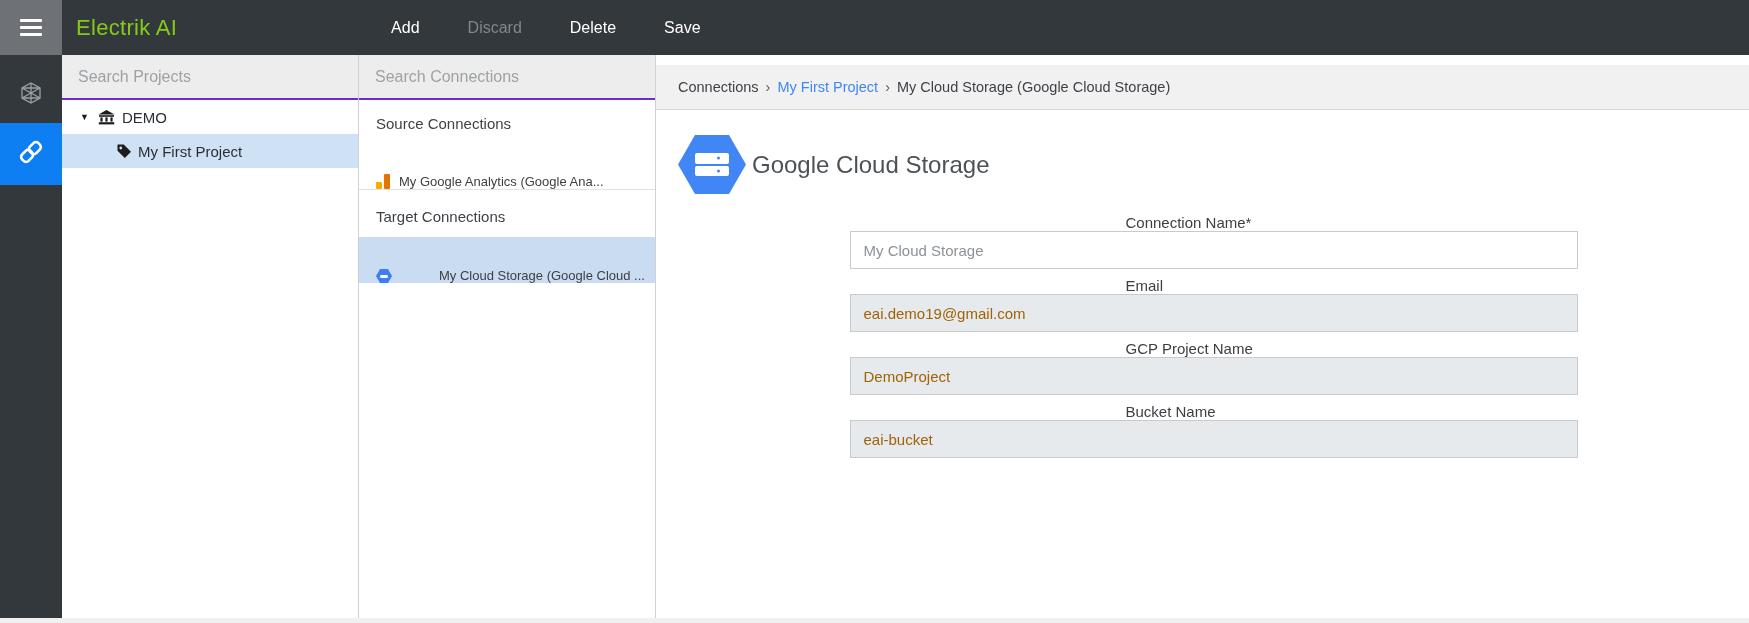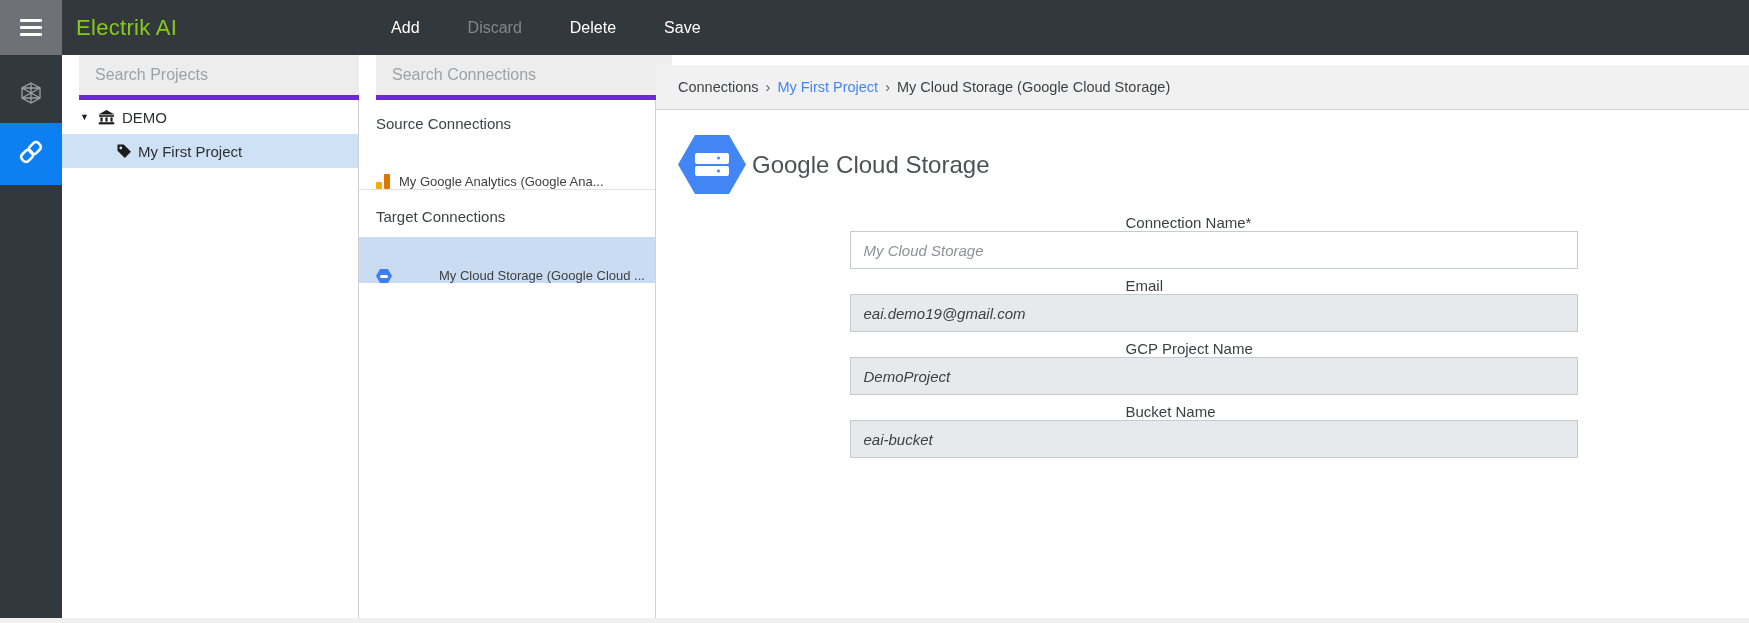--- a/index.html
+++ b/index.html
@@ -17,21 +17,21 @@
 
   
   .rail { position:absolute; left:0; top:55px; width:62px; height:563px; background:#33383d; padding-top:12px; }
   .rail-item { width:62px; height:56px; display:flex; align-items:center; justify-content:center; cursor:pointer; }
   .rail-item.active { background:#0d7ff2; height:62px; }
 
   
   .panel { position:absolute; top:55px; height:563px; background:#ffffff; border-right:1px solid #cfd2d4; }
   .panel-projects { left:62px; width:297px; }
   .panel-connections { left:359px; width:297px; }
-  .search-box { width:100%; height:45px; background:#ededed; border:none; border-bottom:5px solid #6d28d9; padding:0 16px; font-size:16px; font-family:inherit; color:#3e4247; outline:none;margin-left:17px; }
+  .search-box { width:100%; height:45px; background:#ededed; border:none; border-bottom:2px solid #6d28d9; padding:0 16px; font-size:16px; font-family:inherit; color:#3e4247; outline:none; }
   .search-box::placeholder { color:#9da2a6; }
 
   
   .tree-row { height:34px; display:flex; align-items:center; font-size:15px; color:#2b2f33; cursor:pointer; white-space:nowrap; }
   .tree-row .caret { width:12px; margin-left:18px; font-size:9px; color:#1c1c1c; }
   .tree-row .t-icon { margin-left:6px; display:flex; align-items:center; }
   .tree-row .t-label { margin-left:7px; }
   .tree-row.child { padding-left:48px; }
   .tree-row.selected { background:#cfe2f5; }
   .tree-row.child .t-label { margin-left:6px; }
@@ -53,22 +53,22 @@
   .detail-head { display:flex; align-items:center; margin:25px 0 0 22px; }
   .gcs-hex { width:68px; height:59px; background:#4285f4; clip-path:polygon(25% 0%, 75% 0%, 100% 50%, 75% 100%, 25% 100%, 0% 50%); position:relative; flex:0 0 auto; }
   .gcs-bars { position:absolute; left:17px; top:18px; width:34px; height:23px; display:flex; flex-direction:column; gap:2px; }
   .gcs-bars .bar { position:relative; flex:1; background:#ffffff; border-radius:2px; }
   .gcs-bars .bar i { position:absolute; right:9px; top:50%; transform:translateY(-50%); width:3px; height:3px; background:#4285f4; border-radius:50%; }
   .detail-title { margin-left:6px; font-size:24px; color:#4e5256; }
 
   .form { margin:20px 0 0 22px; }
   .form-row { display:flex; align-items:center; margin-bottom:8px;flex-direction:column; }
   .form-row label { width:176px; font-size:15px; color:#3b3f44; flex:0 0 auto; }
-  .form-row input { width:728px; height:38px; border:1px solid #c6cbce; background:#ffffff; padding:8px 13px; font-size:15px; font-family:inherit; color:#8d9297; outline:none;font-style:italic; }
-  .form-row input.disabled { background:#e7eaec; color:#404040; }
+  .form-row input { width:728px; height:38px; border:1px solid #c6cbce; background:#ffffff; padding:8px 13px; font-size:15px; font-family:inherit; color:#8d9297; outline:none; }
+  .form-row input.disabled { background:#e7eaec; color:#a16207; }
 
   .bottom-strip { position:absolute; left:0; top:618px; width:1749px; height:5px; background:#f0f0f0; }
 
   
   .ga-icon { width:15px; height:15px; position:relative; }
   .ga-icon .b1 { position:absolute; left:0; bottom:0; width:6px; height:7px; background:#f9ab00; border-radius:1px; }
   .ga-icon .b2 { position:absolute; right:1px; bottom:0; width:6px; height:15px; background:#e37400; border-radius:1px; }
   .gcs-mini { width:16px; height:14px; background:#3d7ef0; clip-path:polygon(25% 0%, 75% 0%, 100% 50%, 75% 100%, 25% 100%, 0% 50%); position:relative; }
   .gcs-mini i { position:absolute; left:4px; top:5.5px; width:8px; height:3px; background:#ffffff; border-radius:1.5px; }
 </style>

